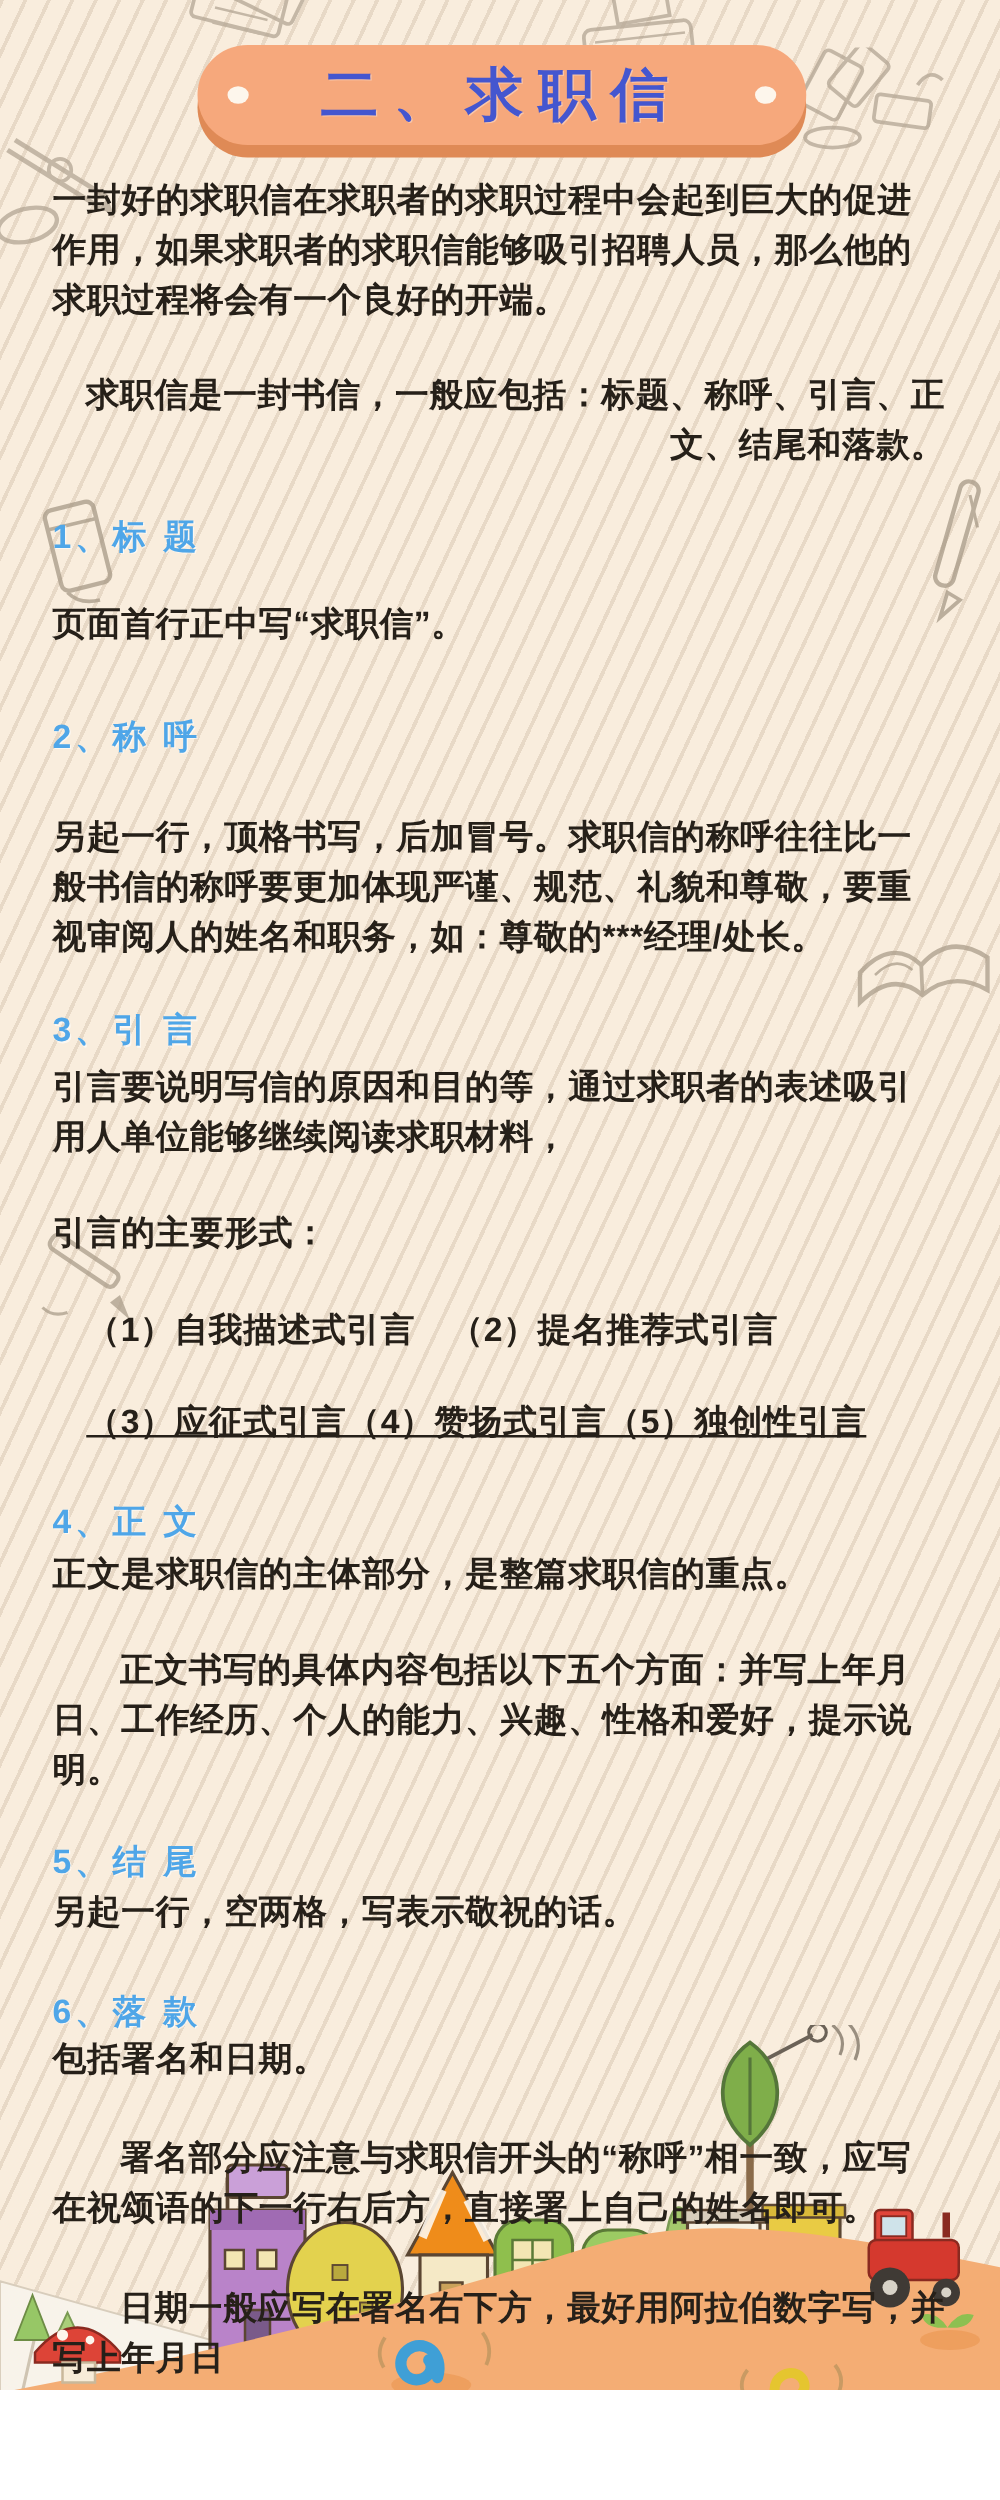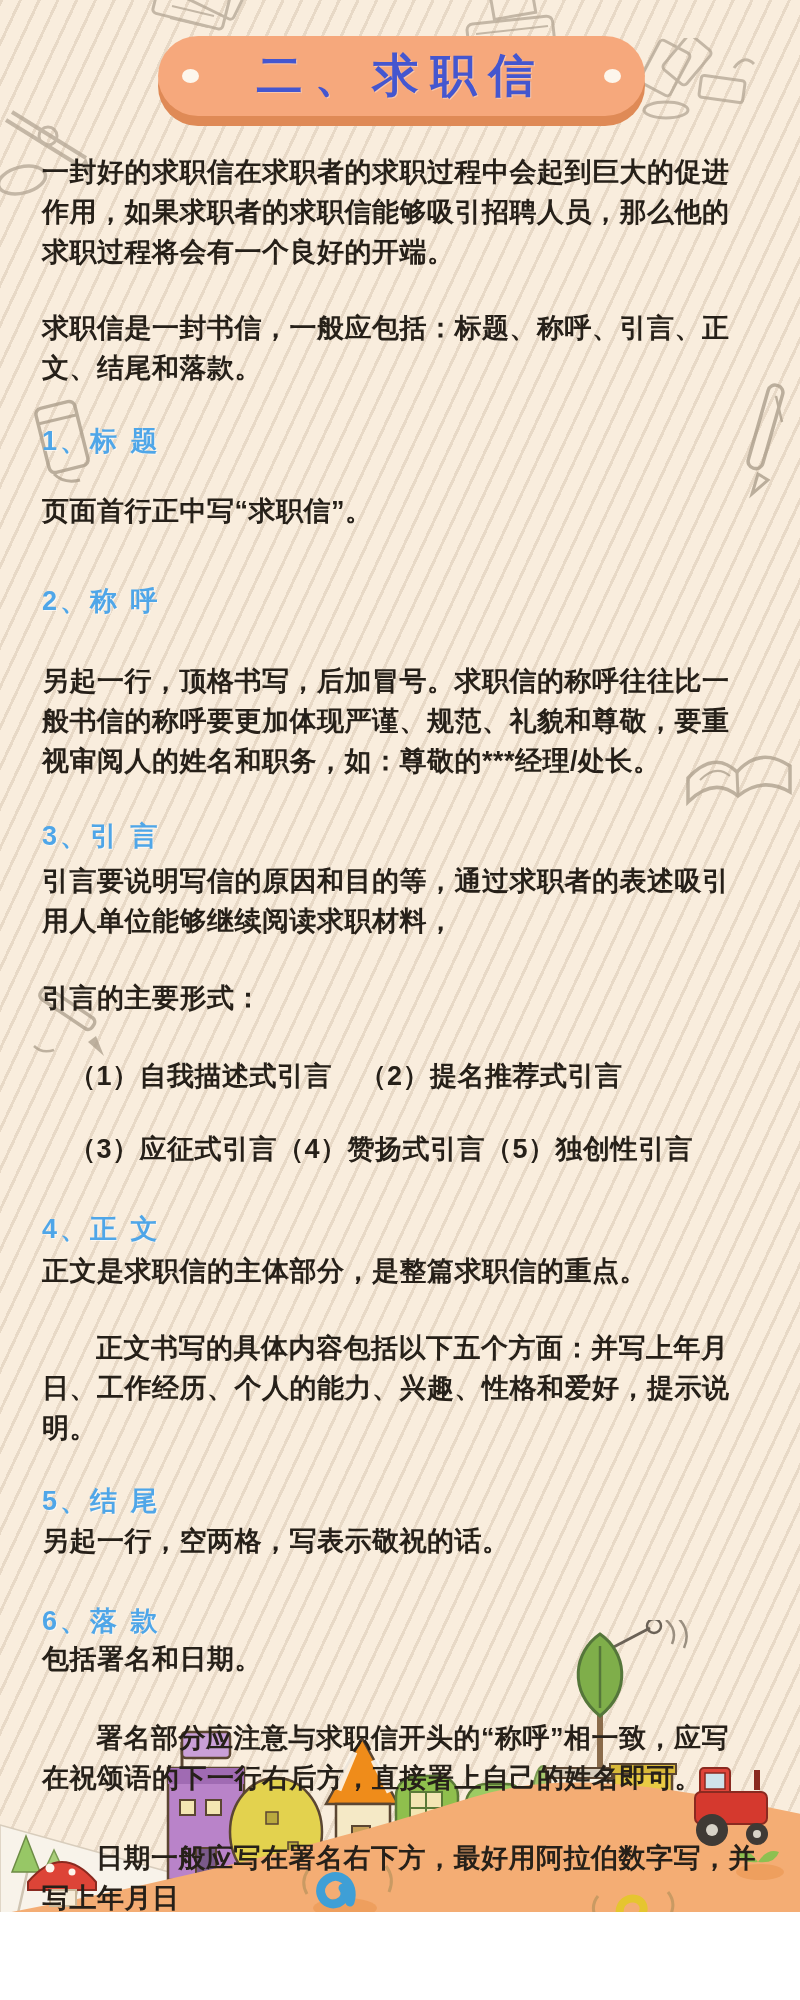--- a/index.html
+++ b/index.html
@@ -33,21 +33,20 @@
   .banner-title{
     color:#4456cf;font-size:46px;font-weight:900;letter-spacing:12px;
     text-shadow:1px 1px 0 rgba(255,255,255,.35);
     white-space:nowrap;
   }
 
   .tblock{
     position:absolute;left:42px;width:714px;z-index:3;
     color:#262019;font-size:27px;font-weight:bold;line-height:40px;
     letter-spacing:0.5px;
-    margin-top:12px;
   }
   .tblock.head{
     color:#4fa6e8;letter-spacing:3px;
     text-shadow:1px 1px 0 rgba(255,255,255,.6);
   }
   .tblock.indent{text-indent:2em;}
 
   .footer{
     position:absolute;left:436px;top:1944px;z-index:5;
     display:flex;align-items:center;gap:8px;
@@ -138,30 +137,30 @@
     </svg>
   </div>
 
   <div class="banner">
     <span class="dot left"></span>
     <span class="banner-title">二、求职信</span>
     <span class="dot right"></span>
   </div>
 
   <div class="tblock" style="top:140px;">一封好的求职信在求职者的求职过程中会起到巨大的促进作用，如果求职者的求职信能够吸引招聘人员，那么他的求职过程将会有一个良好的开端。</div>
-  <div class="tblock" style="top:296px;">求职信是一封书信，一般应包括：标题、称呼、引言、正文、结尾和落款。</div>
+  <div class="tblock" style="top:296px;text-align:right;">求职信是一封书信，一般应包括：标题、称呼、引言、正文、结尾和落款。</div>
   <div class="tblock head" style="top:409px;">1、标 题</div>
   <div class="tblock" style="top:479px;">页面首行正中写“求职信”。</div>
   <div class="tblock head" style="top:569px;">2、称 呼</div>
   <div class="tblock" style="top:649px;">另起一行，顶格书写，后加冒号。求职信的称呼往往比一般书信的称呼要更加体现严谨、规范、礼貌和尊敬，要重视审阅人的姓名和职务，如：尊敬的***经理/处长。</div>
   <div class="tblock head" style="top:804px;">3、引 言</div>
   <div class="tblock" style="top:966px;">引言的主要形式：</div>
   <div class="tblock" style="top:849px;">引言要说明写信的原因和目的等，通过求职者的表述吸引用人单位能够继续阅读求职材料，</div>
   <div class="tblock" style="top:1044px;text-indent:1em;">（1）自我描述式引言　（2）提名推荐式引言</div>
-  <div class="tblock" style="top:1117px;text-indent:1em;">（3）应征式引言（4）赞扬式引言（5）独创性引言</div>
+  <div class="tblock" style="top:1117px;text-indent:1em;text-decoration:underline;">（3）应征式引言（4）赞扬式引言（5）独创性引言</div>
   <div class="tblock head" style="top:1197px;">4、正 文</div>
   <div class="tblock" style="top:1239px;">正文是求职信的主体部分，是整篇求职信的重点。</div>
   <div class="tblock indent" style="top:1316px;">正文书写的具体内容包括以下五个方面：并写上年月日、工作经历、个人的能力、兴趣、性格和爱好，提示说明。</div>
   <div class="tblock head" style="top:1469px;">5、结 尾</div>
   <div class="tblock" style="top:1509px;">另起一行，空两格，写表示敬祝的话。</div>
   <div class="tblock head" style="top:1589px;">6、落 款</div>
   <div class="tblock" style="top:1627px;">包括署名和日期。</div>
   <div class="tblock indent" style="top:1706px;">署名部分应注意与求职信开头的“称呼”相一致，应写在祝颂语的下一行右后方，直接署上自己的姓名即可。</div>
   <div class="tblock indent" style="top:1826px;">日期一般应写在署名右下方，最好用阿拉伯数字写，并写上年月日</div>
 

